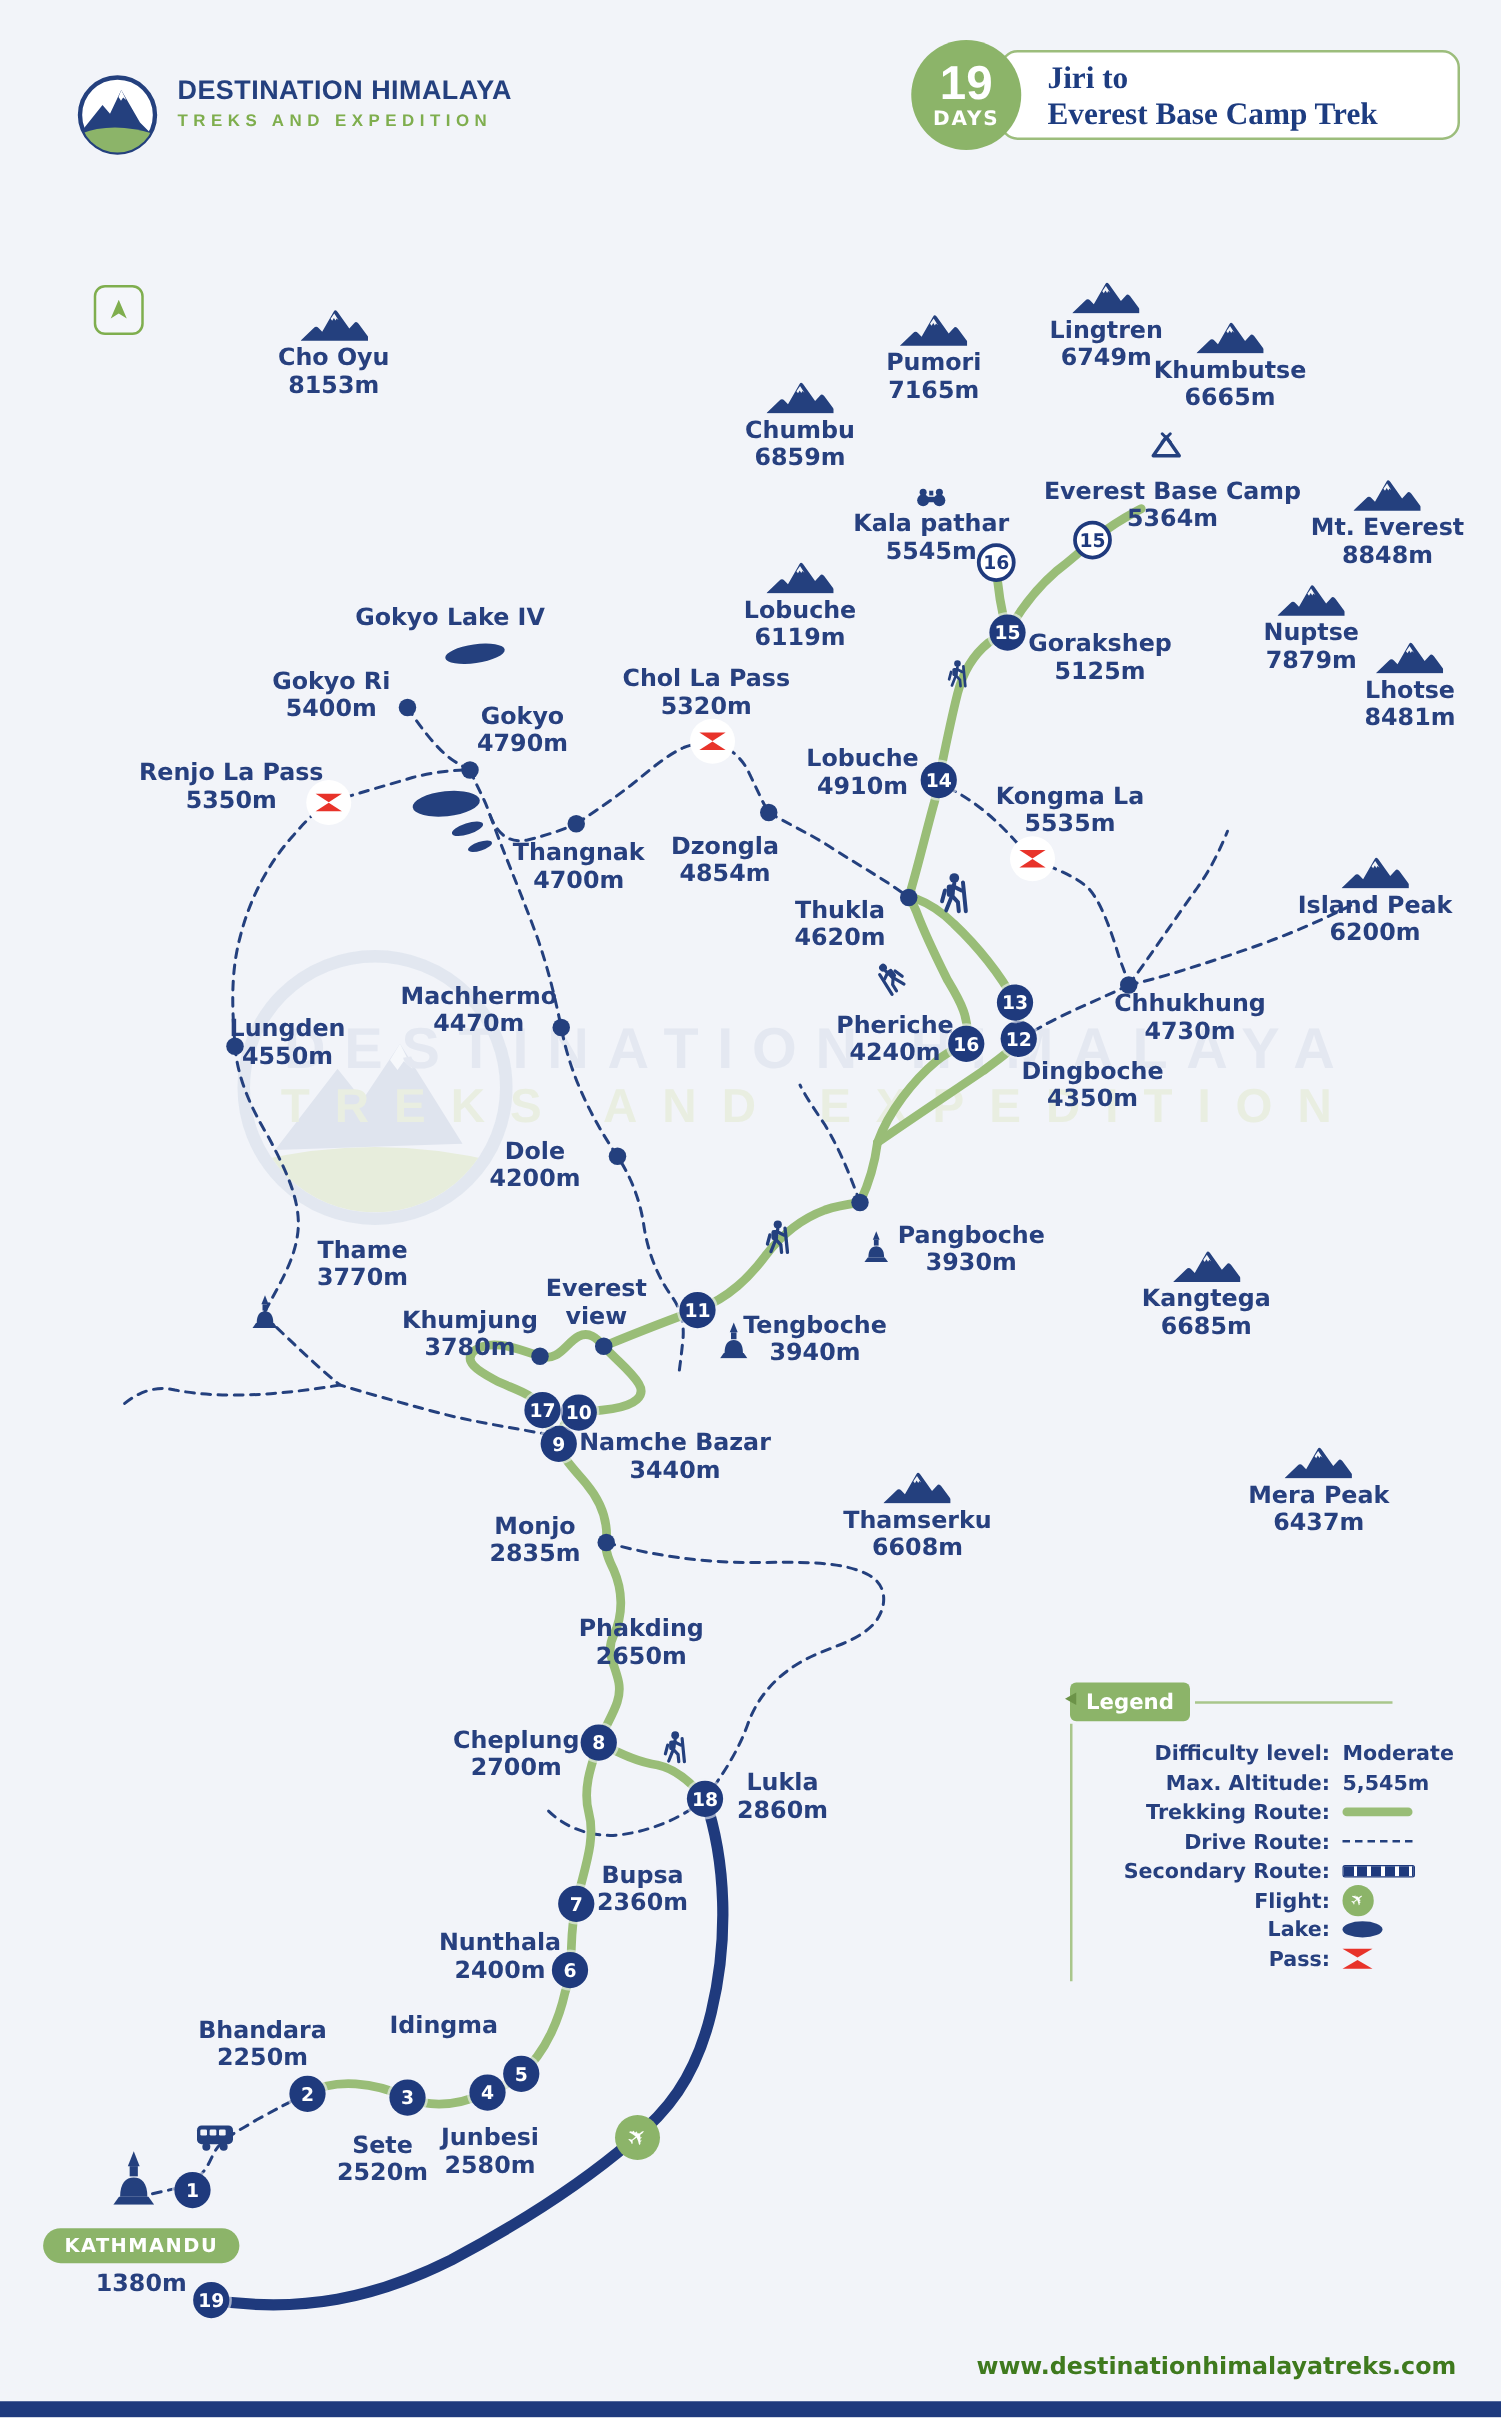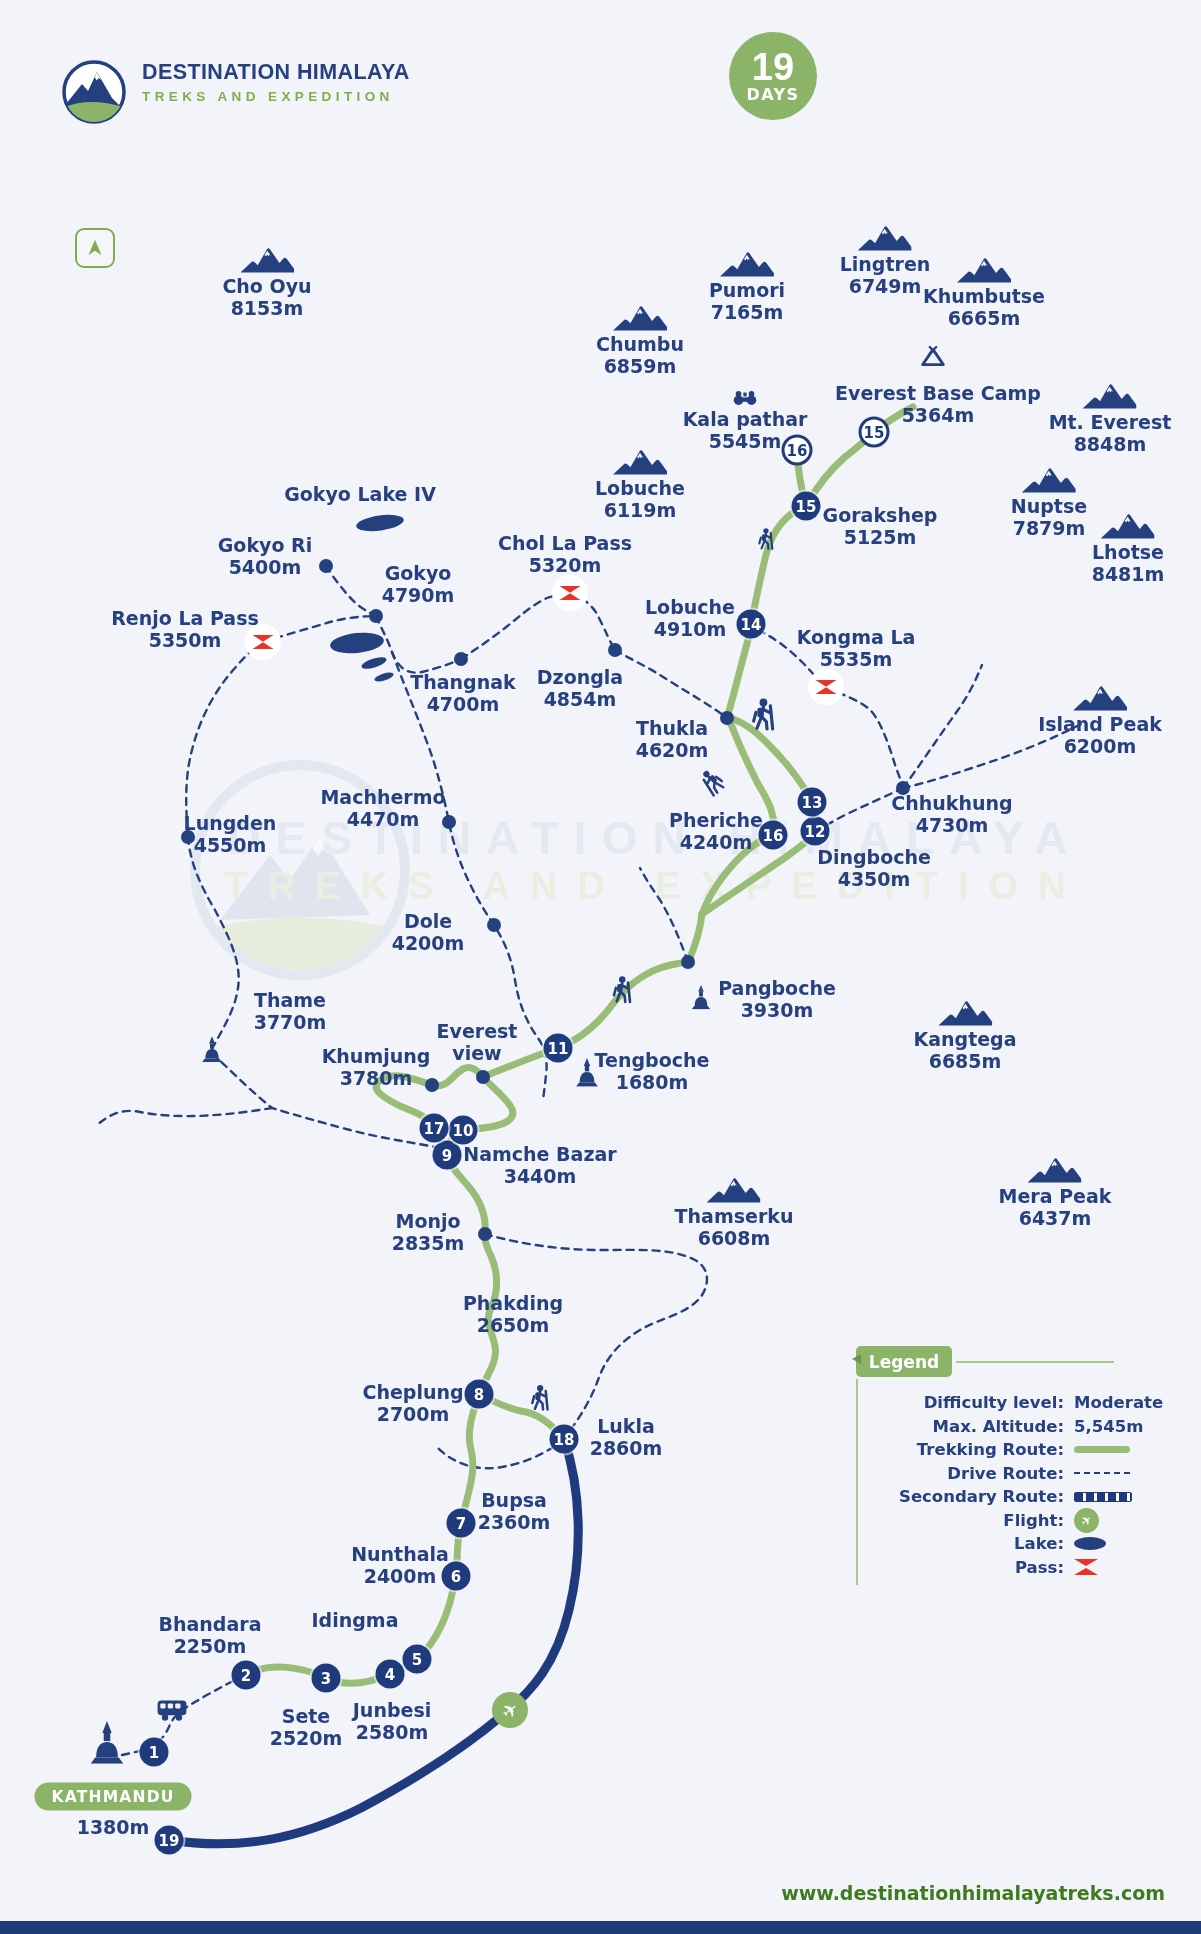--- a/index.html
+++ b/index.html
@@ -158,20 +158,24 @@
     <g clip-path="url(#logoclip)">
       <path d="M6 46 L22 26 L28 33 L37 14 L52 40 L60 48 L60 60 L6 60 Z" fill="#24407E"></path>
       <path d="M37 14 L41 22 L38.5 20 L36.8 22.5 L34.8 19.5 Z" fill="#fff"></path>
       <path d="M2 50 Q30 38 66 50 L66 68 L2 68 Z" fill="#8CB469"></path>
     </g>
   </svg>
   <div class="brand">
     <span class="brand-name">DESTINATION HIMALAYA</span>
     <span class="brand-sub">TREKS AND EXPEDITION</span>
   </div>
+  <div class="title-box">
+    <span class="t">Jiri to</span>
+    <span class="t">Everest Base Camp Trek</span>
+  </div>
   <div class="days-badge">
     <span class="days-num">19</span>
     <span class="days-word">DAYS</span>
   </div>
 
   <div class="wm-circle">
     <svg width="200" height="160" viewBox="0 0 200 160">
       <path d="M20 110 L70 45 L90 70 L120 25 L170 105 Z" fill="#DFE4EE"></path>
       <path d="M120 25 L130 45 L123 39 L118 46 L112 38 Z" fill="#F6F8FB"></path>
       <path d="M0 120 Q100 95 200 120 L200 160 L0 160 Z" fill="#E7EDDC"></path>
@@ -401,21 +405,21 @@
       <span class="lbl">Khumjung</span>
       <span class="lbl">3780m</span>
     </div>
     <div class="place" style="left: 477px; top: 1042px;">
       <span class="lbl">Everest
 view</span>
 
     </div>
     <div class="place" style="left: 652px; top: 1071px;">
       <span class="lbl">Tengboche</span>
-      <span class="lbl">1680m</span>
+      <span class="lbl">3940m</span>
     </div>
     <div class="place" style="left: 777px; top: 999px;">
       <span class="lbl">Pangboche</span>
       <span class="lbl">3930m</span>
     </div>
     <div class="place" style="left: 540px; top: 1165px;">
       <span class="lbl">Namche Bazar</span>
       <span class="lbl">3440m</span>
     </div>
     <div class="place" style="left: 428px; top: 1232px;">

